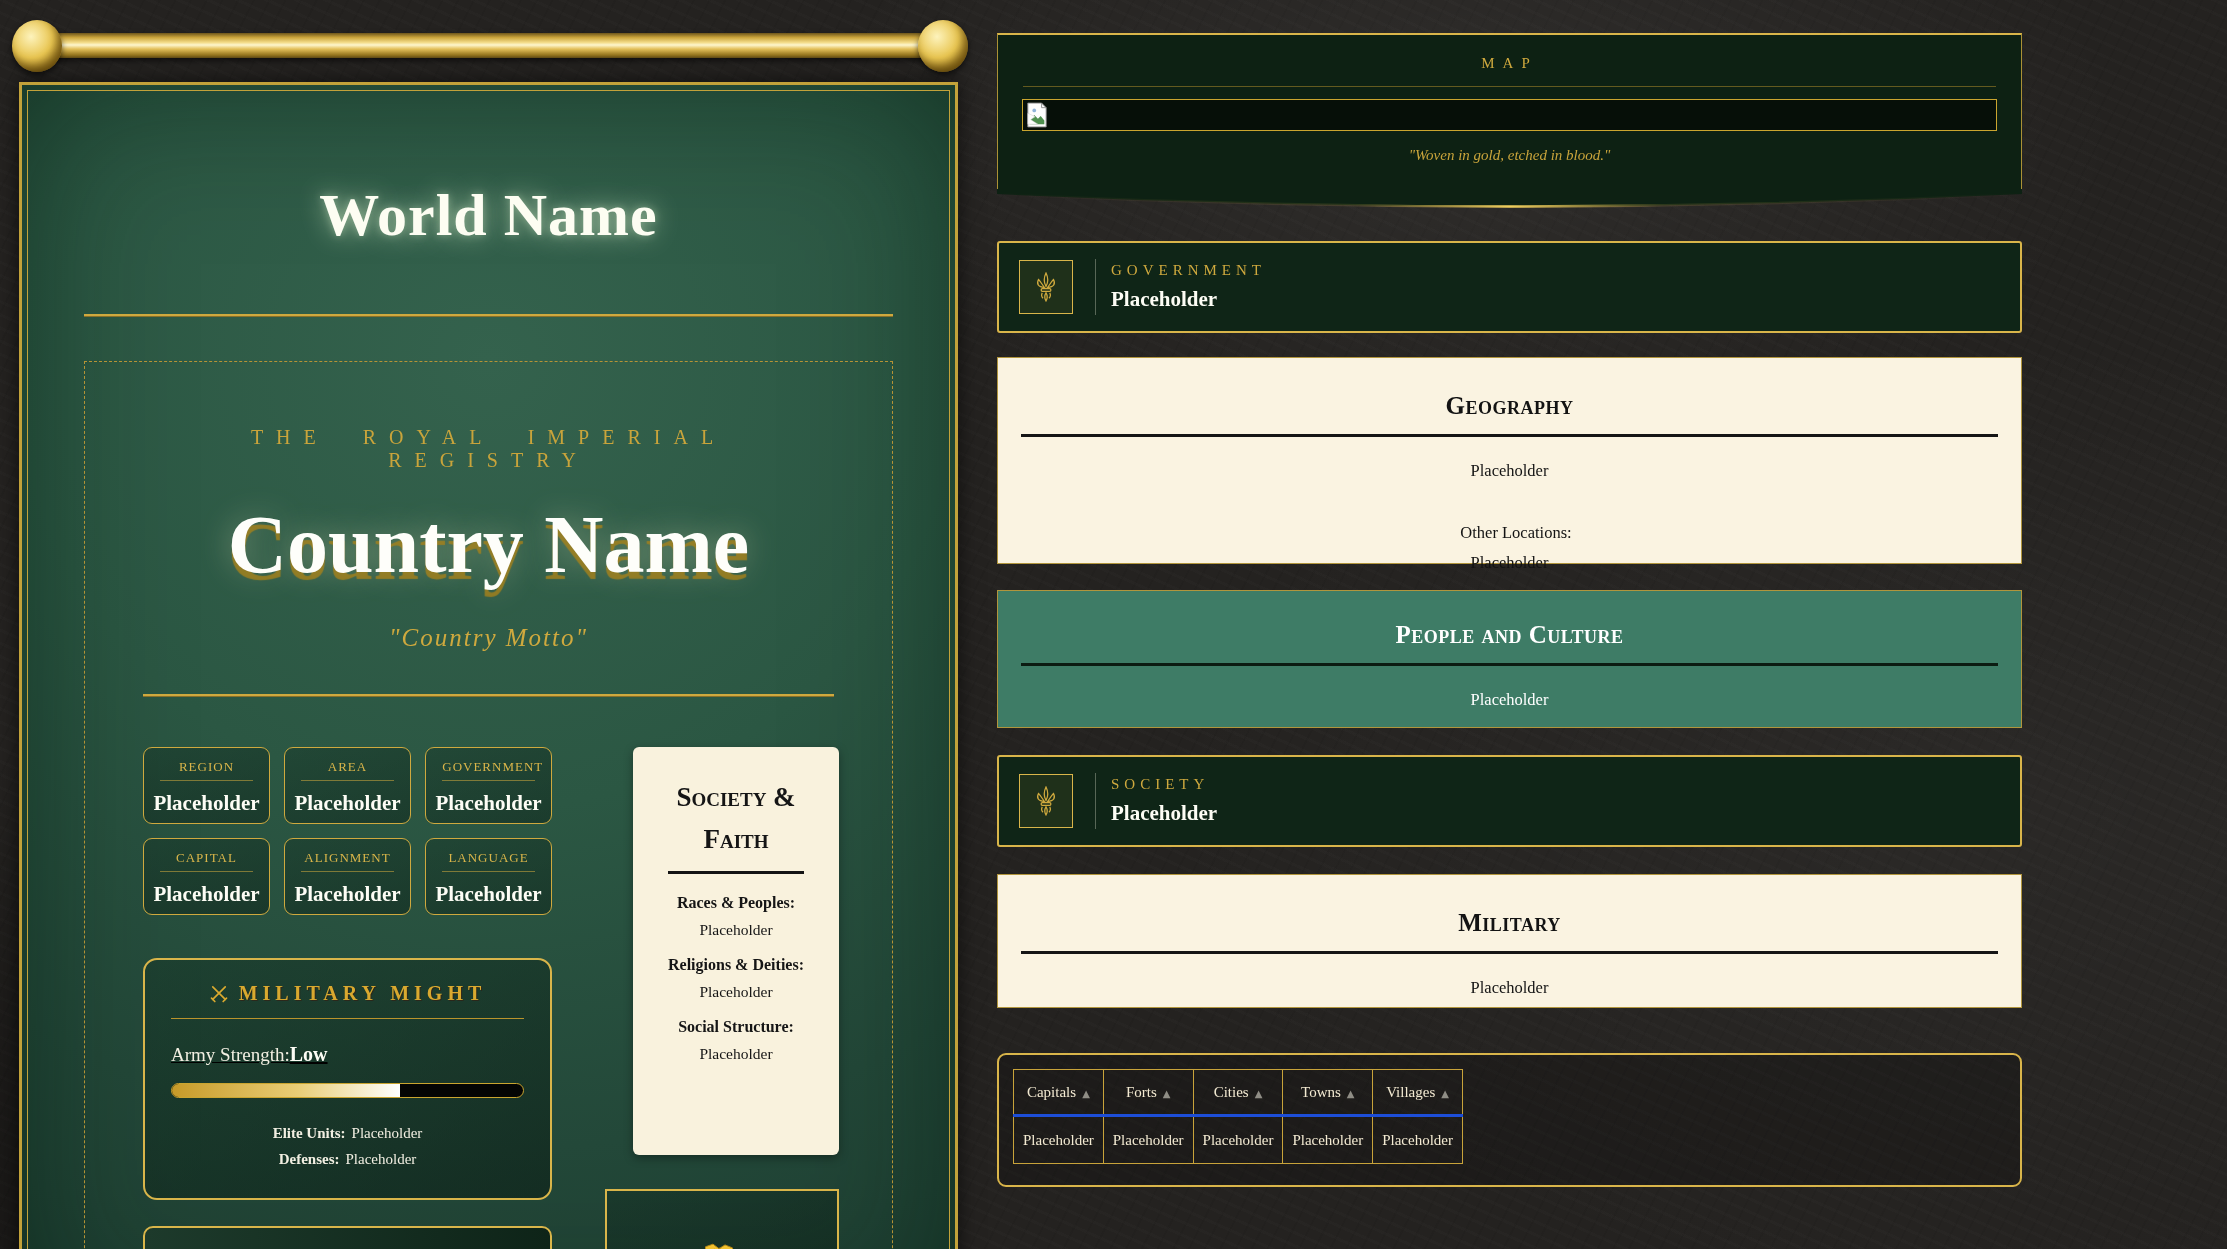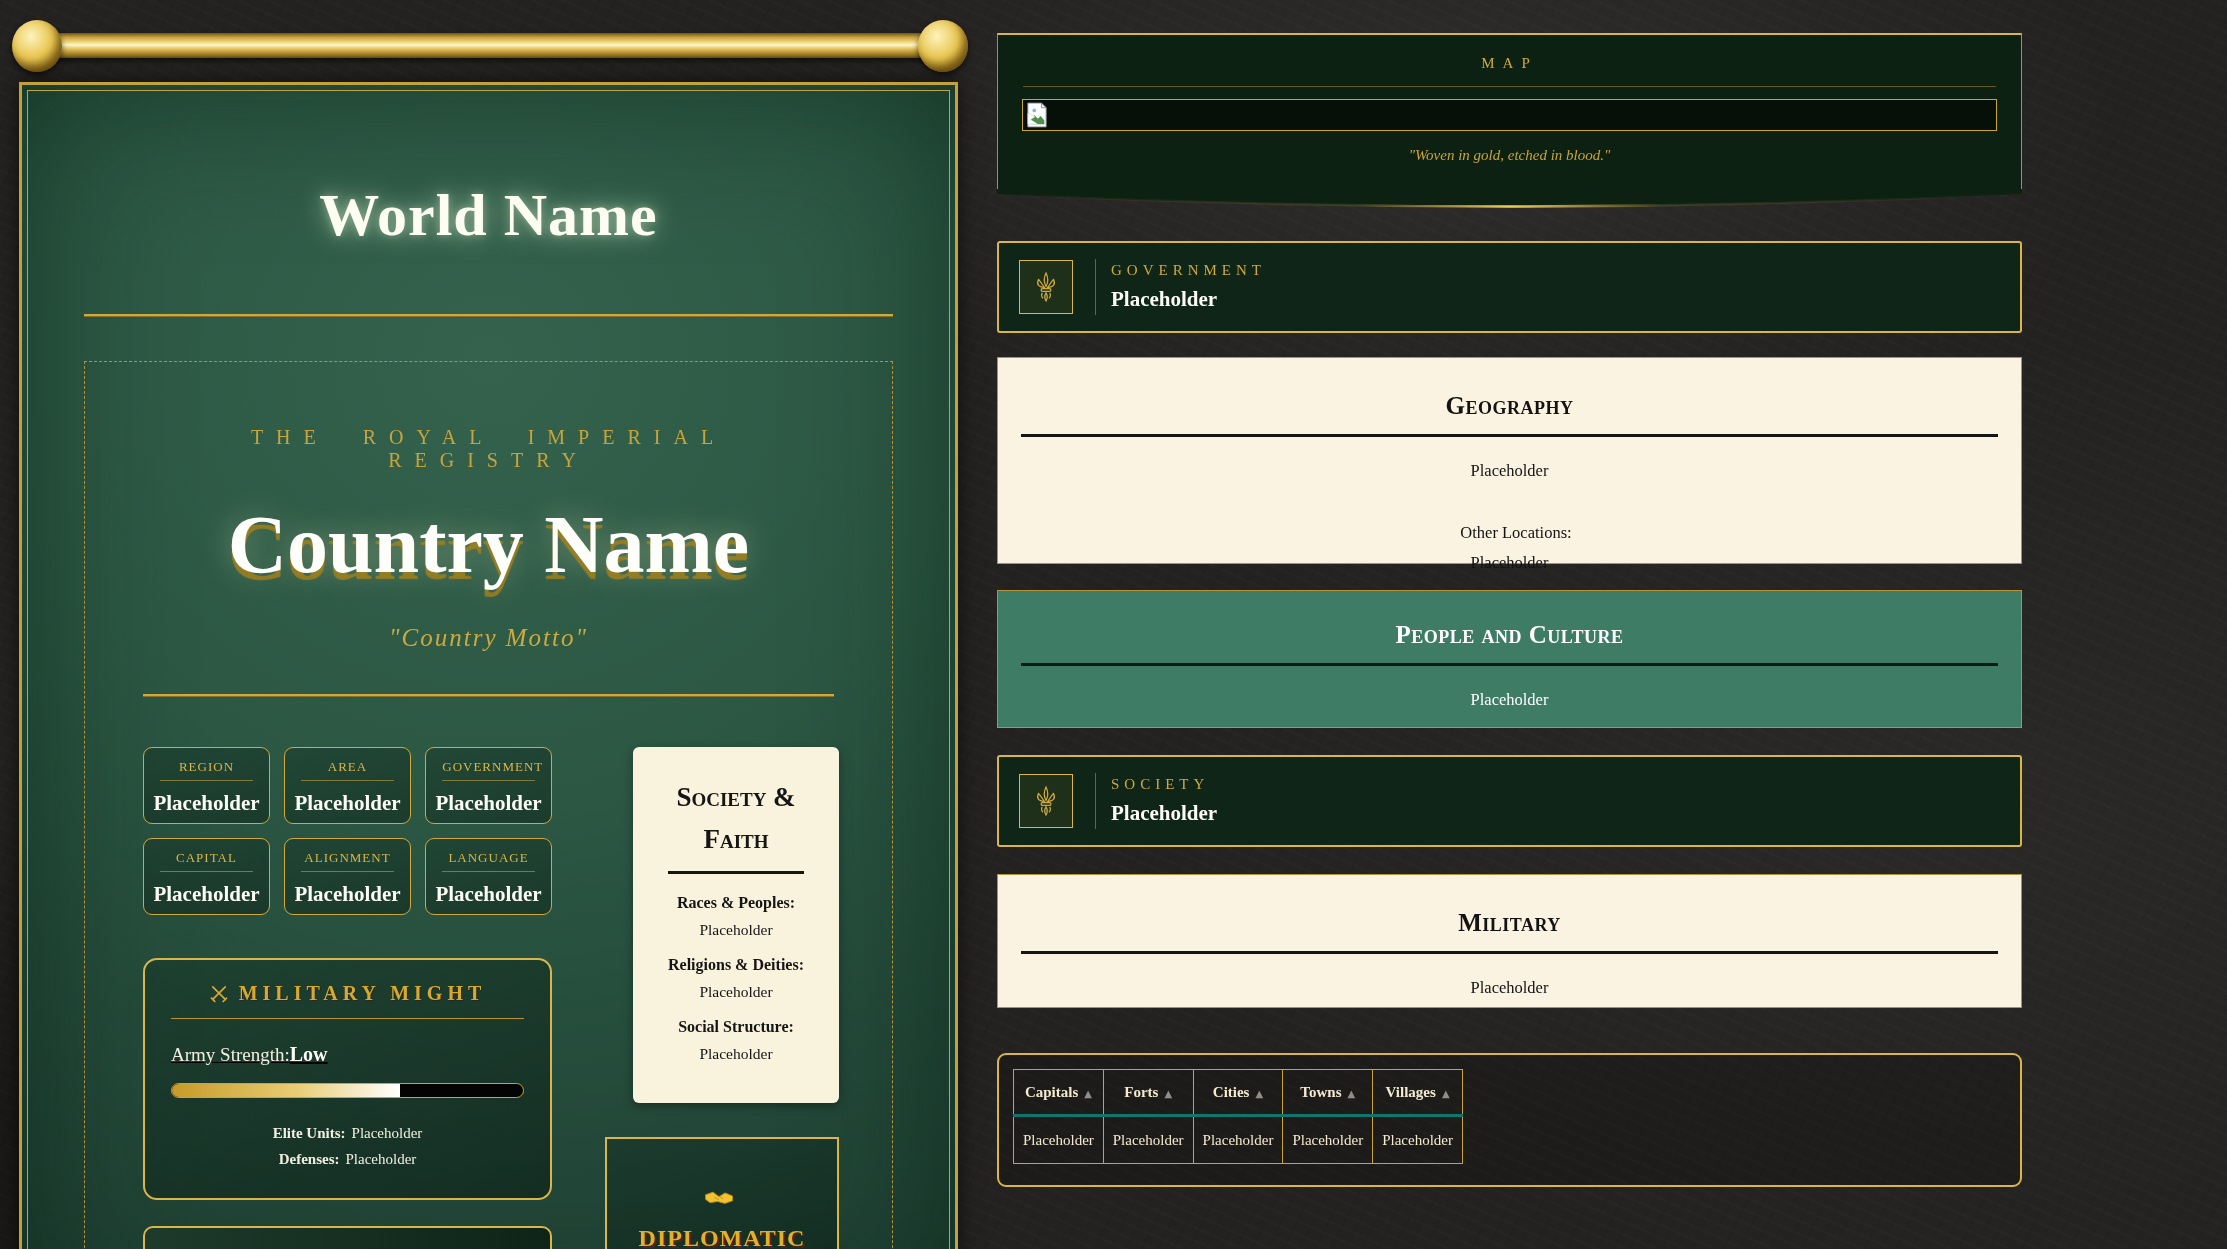--- a/index.html
+++ b/index.html
@@ -88,21 +88,21 @@
     border:1px solid #caa52f; overflow:hidden;
   }
   .strength-fill { height:100%; background: linear-gradient(90deg,#c79a28,#e9cd76 55%,#ffffff); }
   .mm-stats { margin-top:22px; text-align:center; color:#f2efe2; font-size:15px; line-height:26px; }
   .kv-val { margin-left:6px; font-weight:normal; }
 
   .next-section { margin-top:26px; height:220px; border:2px solid #d9b54a; border-radius:10px;
     background: linear-gradient(90deg,#1d3a2b,#0e2418); }
 
   .society-card {
-    height:356px; background:#f9f2dd; border-radius:6px; color:#151515; text-align:center;
+    height:408px; background:#f9f2dd; border-radius:6px; color:#151515; text-align:center;
     padding:30px 22px 0; box-shadow:0 3px 10px rgba(0,0,0,.35);margin-left:28px;
   }
   .society-title { font-variant:small-caps; font-weight:bold; font-size:27px; line-height:1.55; }
   .society-rule { height:3px; background:#141414; width:84%; margin:10px auto 20px; }
   .sf-label { display:block; margin-top:17px; font-weight:bold; font-size:16px; }
   .sf-value { display:block; margin-top:9px; font-size:15.5px; }
 
   .diplo-box {
     margin-top:34px; border:2px solid #d9b54a; text-align:center; padding:36px 12px 40px; min-height:170px;
     background: linear-gradient(160deg, rgba(10,30,20,.3), rgba(4,16,10,.45));
@@ -156,21 +156,21 @@
   .mil-card { height:134px; padding-top:34px; margin-bottom:45px; }
 
   .table-panel {
     height:134px; border:2px solid #d9b54a; border-radius:9px; background:rgba(0,0,0,.18);
     padding:14px 0 0 14px;
   }
   table.settlements { border-collapse:collapse; width:450px; }
   .settlements th, .settlements td {
     border:1px solid #c8a33a; color:#f3ead2; text-align:center; font-size:15px;
   }
-  .settlements th { height:46px; font-weight:bold; border-bottom:3px solid #0f766e; }
+  .settlements th { height:46px; font-weight:normal; border-bottom:3px solid #1d4ed8; }
   .settlements td { height:48px; font-weight:normal; }
   .sort { font-family:"DejaVu Sans", sans-serif; font-size:10px; color:#8f8d85; margin-left:6px; }
 </style>
 </head>
 <body>
 
 <div class="scroll-rod">
   <div class="rod-bar"></div>
   <div class="rod-knob left"></div>
   <div class="rod-knob right"></div>

